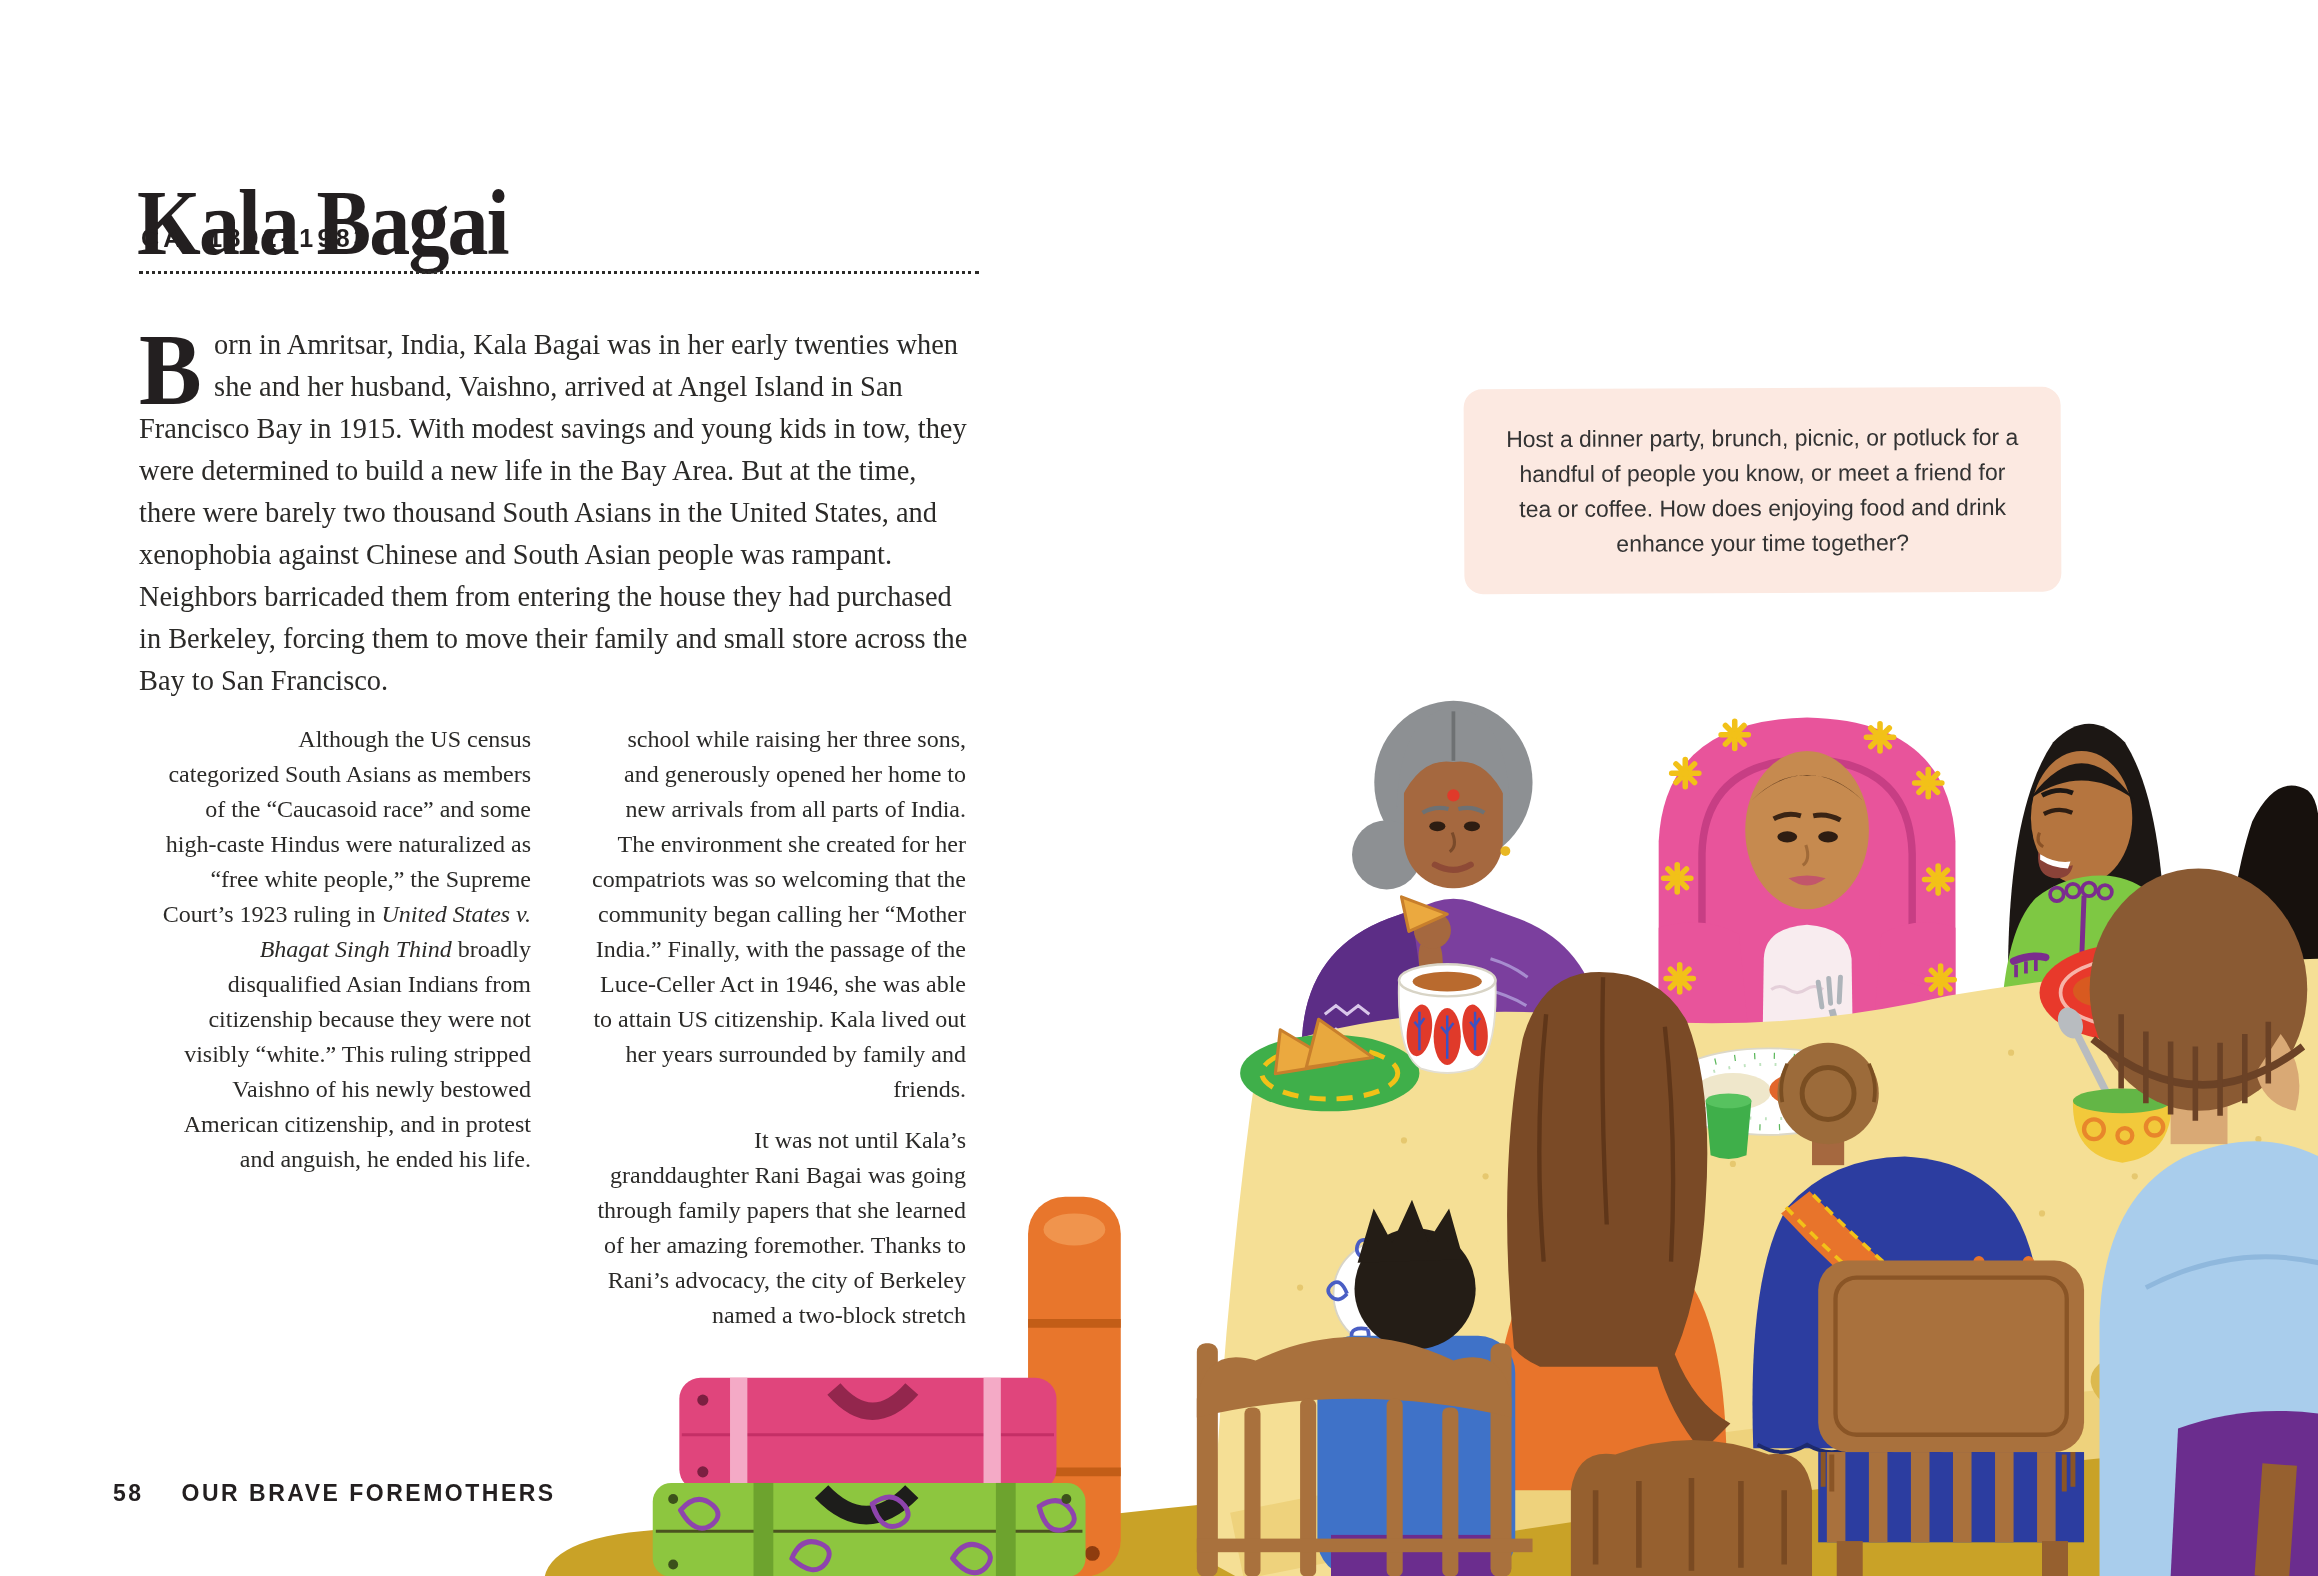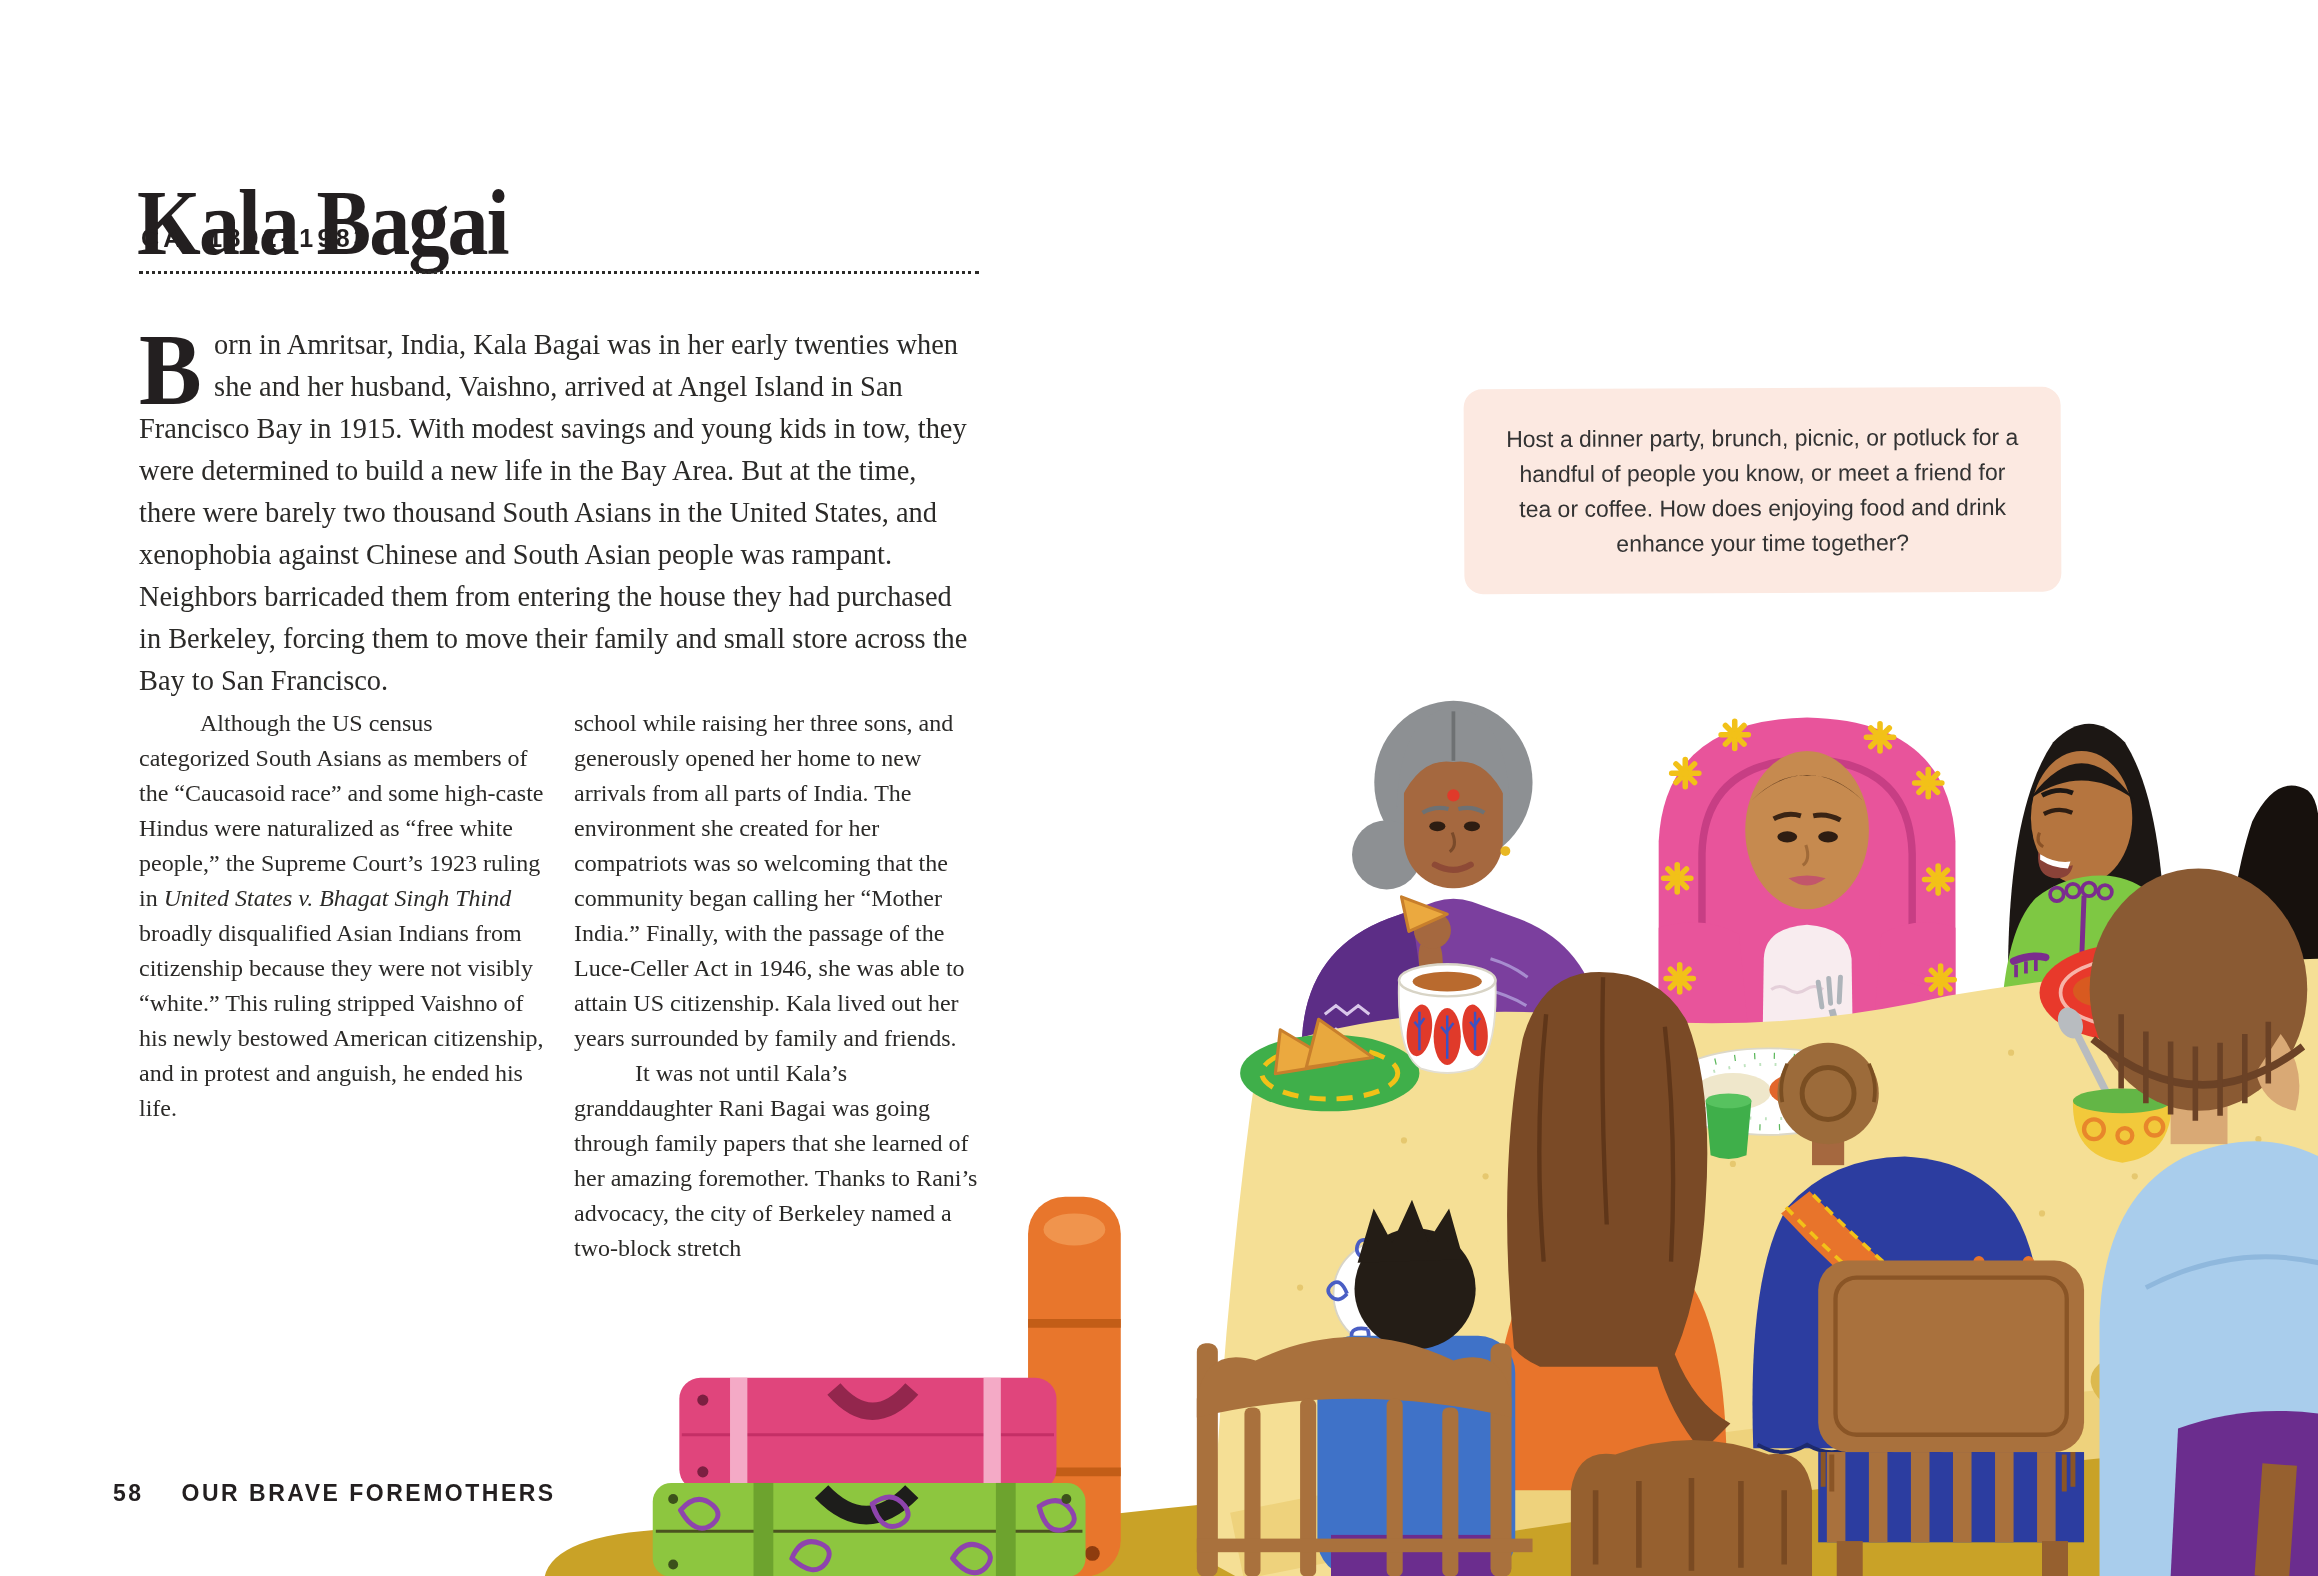--- a/index.html
+++ b/index.html
@@ -14,21 +14,21 @@
            font-weight:700;font-size:25px;letter-spacing:4.3px;color:#231f20;white-space:nowrap;}
   .dotted-rule{position:absolute;left:139px;top:271px;width:840px;height:0;
            border-top:3.1px dotted #2b2a28;}
   .intro{position:absolute;left:139px;top:296px;width:841px;font-size:28.4px;line-height:42px;
            color:#2b2a28;}
   .dropcap{float:left;font-weight:700;font-size:94px;line-height:73px;padding-top:6.2px;
            margin:0 12.4px 0 0;transform:scaleY(1.08);transform-origin:left top;color:#231f20;}
   .col{position:absolute;top:706px;width:408px;font-size:24px;line-height:35px;color:#2b2a28;}
   .col-1{left:139px;}
   .col-2{left:574px;}
-  .col p{margin:0;}
+  .col p{margin:16px;text-align:right;}
   .col p.indent{text-indent:61px;}
   .col em{font-style:italic;}
   .footer{position:absolute;left:113px;top:1480px;display:flex;gap:38px;align-items:baseline;
            font-family:"Liberation Sans",sans-serif;font-weight:700;font-size:23px;
            letter-spacing:2.5px;color:#231f20;white-space:nowrap;}
 
   
   .rp-col{position:absolute;top:132px;width:433px;font-size:24px;line-height:38px;color:#2b2a28;}
   .rp-col-1{left:1345px;}
   .rp-col-2{left:1784px;}

